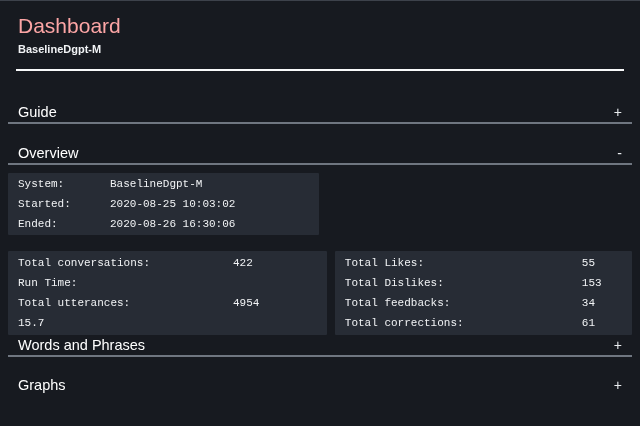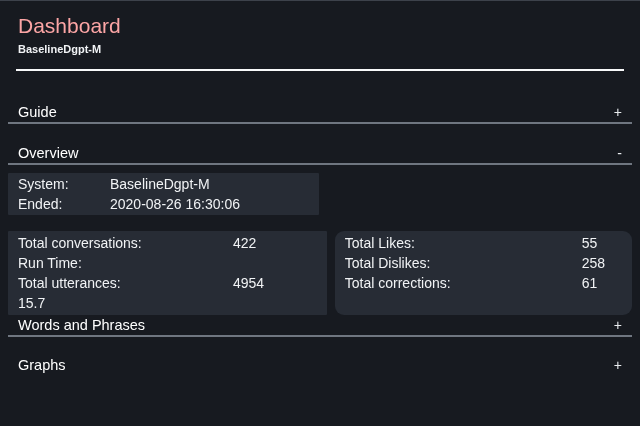--- a/index.html
+++ b/index.html
@@ -68,35 +68,36 @@
     border-radius: 1px;
   }
   .info-panel {
     width: 311px;
     margin-top: 8px;
     padding: 1px 0;
   }
   .kv-row {
     display: grid;
     padding: 3.5px 10px;
-    font-size: 14px;
+    font-size: 11px;
     line-height: 13px;
     color: #f1f3f5;
+    font-family: Liberation Mono, monospace;
   }
   .info-panel .kv-row { grid-template-columns: 92px 1fr; }
   .stats-row {
     display: flex;
     gap: 8px;
     margin-top: 16px;
   }
   .stats-panel {
     padding: 2px 0;
   }
   .stats-panel.left  { width: 340px; }
-  .stats-panel.right { width: 317px; border-radius: 9px; }
+  .stats-panel.right { width: 317px; }
   .stats-panel .kv-row { padding: 3.5px 10px; }
   .stats-panel.left  .kv-row { grid-template-columns: 215px 1fr; }
   .stats-panel.right .kv-row { grid-template-columns: 237px 1fr; }
   .kv-row .k { font-weight: 400; }
   .kv-row .v { font-weight: 400; }
   .mt-words  { }
   .mt-graphs { margin-top: 18px; }
 </style>
 </head>
 <body>
@@ -118,20 +119,24 @@
     <span class="toggle">-</span>
   </div>
   <div class="section-line"></div>
 
   <div class="panel info-panel">
     <div class="kv-row">
       <span class="k">System:</span>
       <span class="v">BaselineDgpt-M</span>
     </div>
     <div class="kv-row">
+      <span class="k">Started:</span>
+      <span class="v">2020-08-25 10:03:02</span>
+    </div>
+    <div class="kv-row">
       <span class="k">Ended:</span>
       <span class="v">2020-08-26 16:30:06</span>
     </div>
   </div>
 
   <div class="stats-row">
 
     <div class="panel stats-panel left">
       <div class="kv-row">
         <span class="k">Total conversations:</span>
@@ -149,21 +154,25 @@
       </div>
     </div>
 
     <div class="panel stats-panel right">
       <div class="kv-row">
         <span class="k">Total Likes:</span>
         <span class="v">55</span>
       </div>
       <div class="kv-row">
         <span class="k">Total Dislikes:</span>
-        <span class="v">258</span>
+        <span class="v">153</span>
+      </div>
+      <div class="kv-row">
+        <span class="k">Total feedbacks:</span>
+        <span class="v">34</span>
       </div>
       <div class="kv-row">
         <span class="k">Total corrections:</span>
         <span class="v">61</span>
       </div>
     </div>
 
   </div>
 
   <div class="section-header mt-words">

